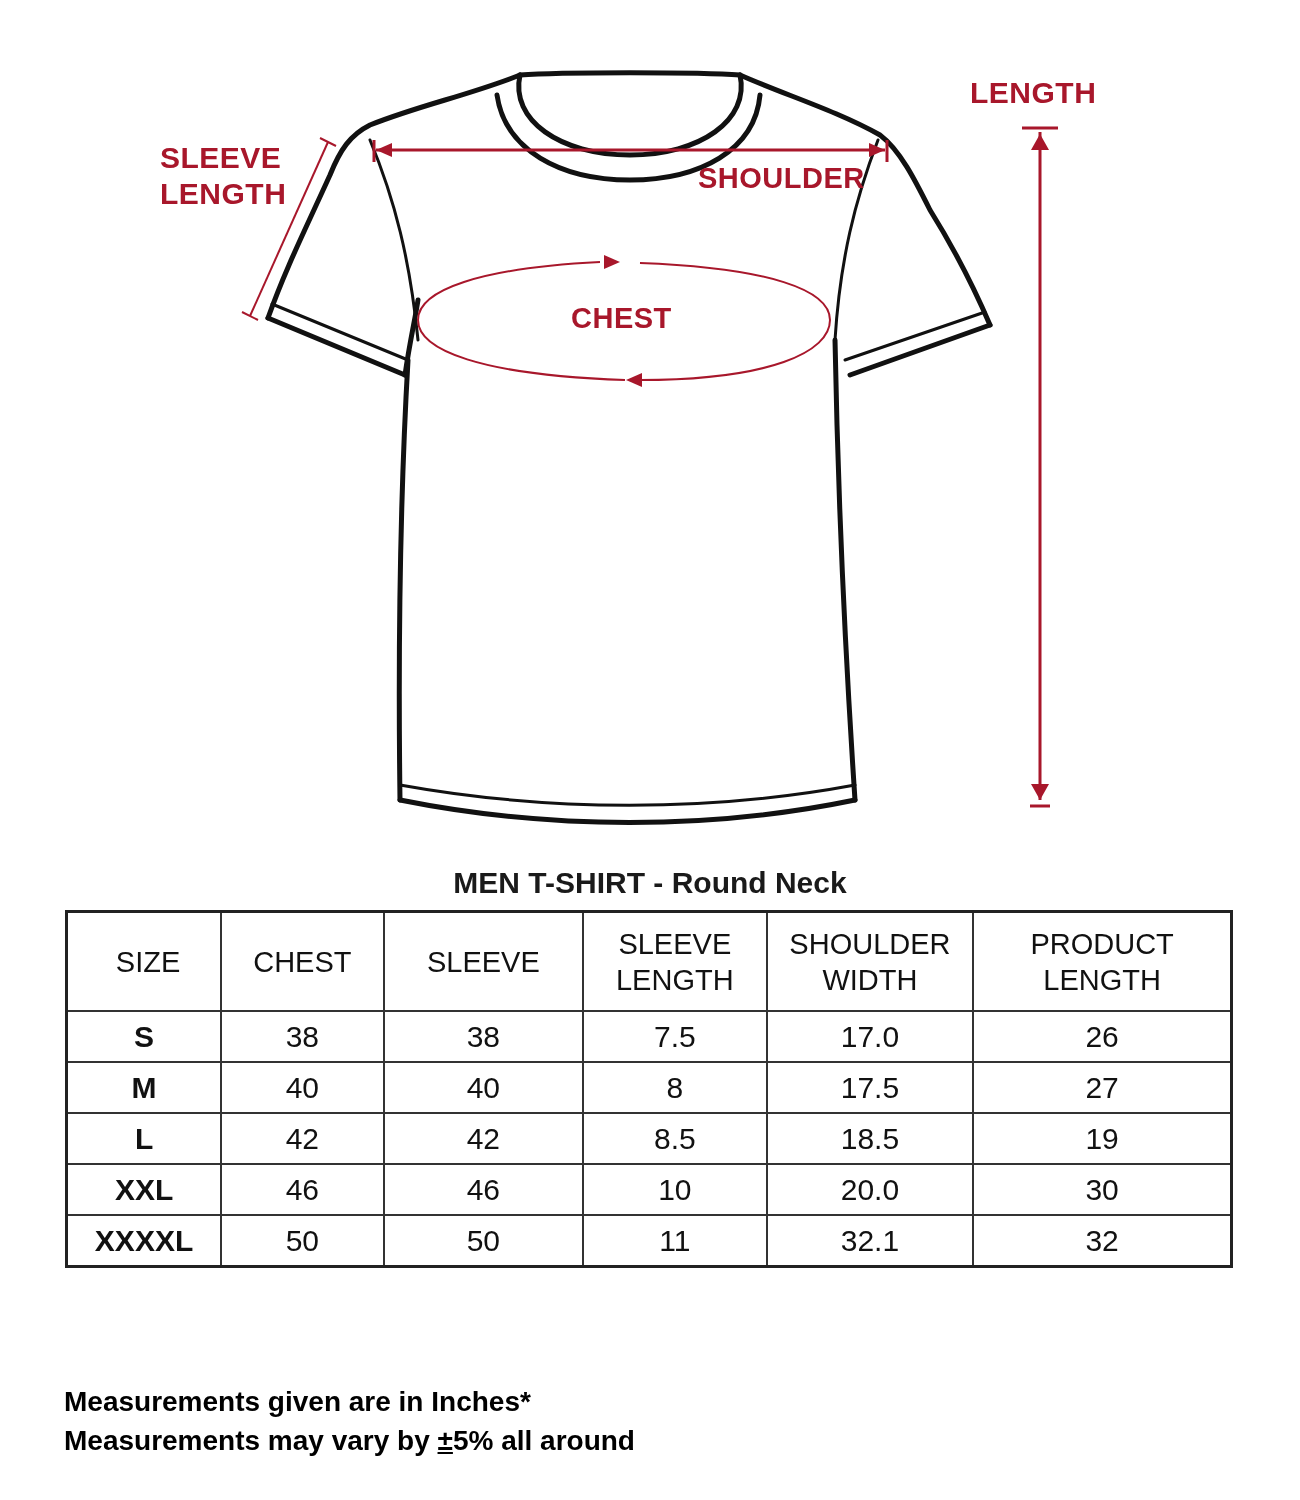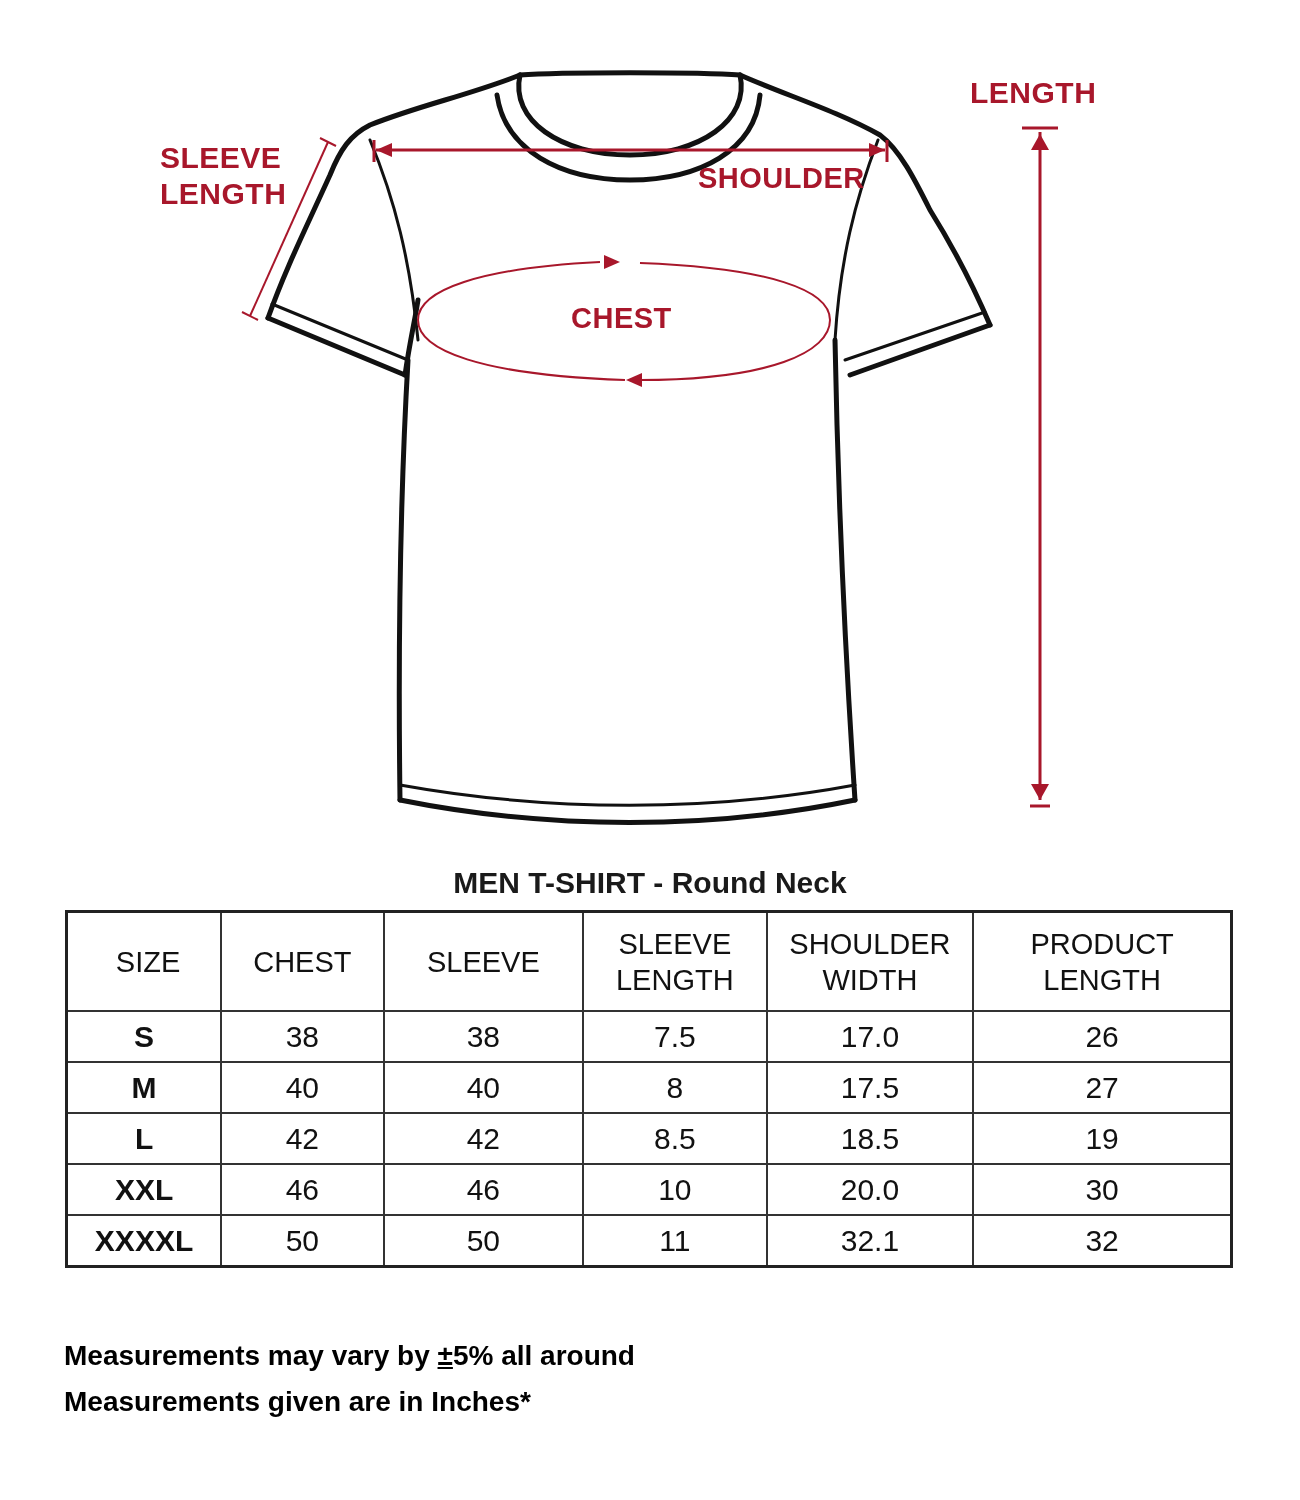--- a/index.html
+++ b/index.html
@@ -12,21 +12,21 @@
     #lbl-length { left: 970px; top: 75px; font-size: 30px; }
     #table-title { position: absolute; left: 0; width: 1300px; top: 866px; text-align: center; font-family: "Liberation Sans", sans-serif; font-weight: bold; font-size: 30px; color: #1a1a1a; }
     #size-table { position: absolute; left: 65px; top: 910px; width: 1168px; border-collapse: collapse; border: 3px solid #222; font-family: "Liberation Sans", sans-serif; }
     #size-table th, #size-table td { border: 2px solid #333; text-align: center; color: #111; padding: 0; }
     #size-table th { height: 97px; font-weight: normal; font-size: 29px; line-height: 36px; }
     #size-table th.size-col { font-weight: normal; padding-left: 8px; }
     #size-table td { height: 49px; font-size: 30px; }
     #size-table td.size-col { font-weight: bold; }
     .footnote { position: absolute; left: 64px; font-family: "Liberation Sans", sans-serif; font-weight: bold; font-size: 28px; color: #000; }
     #note1 { top: 1386px; }
-    #note2 { top: 1340px; }
+    #note2 { top: 1425px; }
     .u { text-decoration: underline; }
   </style>
 </head>
 <body>
 
 <div id="diagram">
   <svg width="1300" height="860" viewBox="0 0 1300 860">
     <defs>
       <marker id="arrowRed" markerWidth="10" markerHeight="10" refX="8" refY="5" orient="auto" markerUnits="userSpaceOnUse">
         <path d="M0,0 L10,5 L0,10 L3,5 Z" fill="#a8172b"></path>

